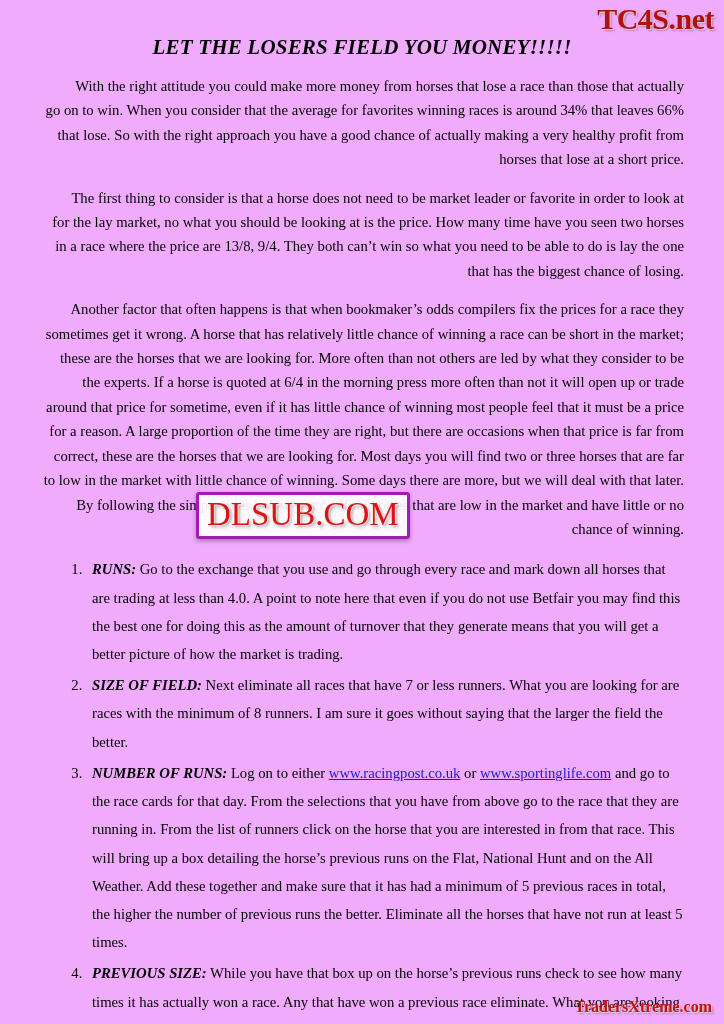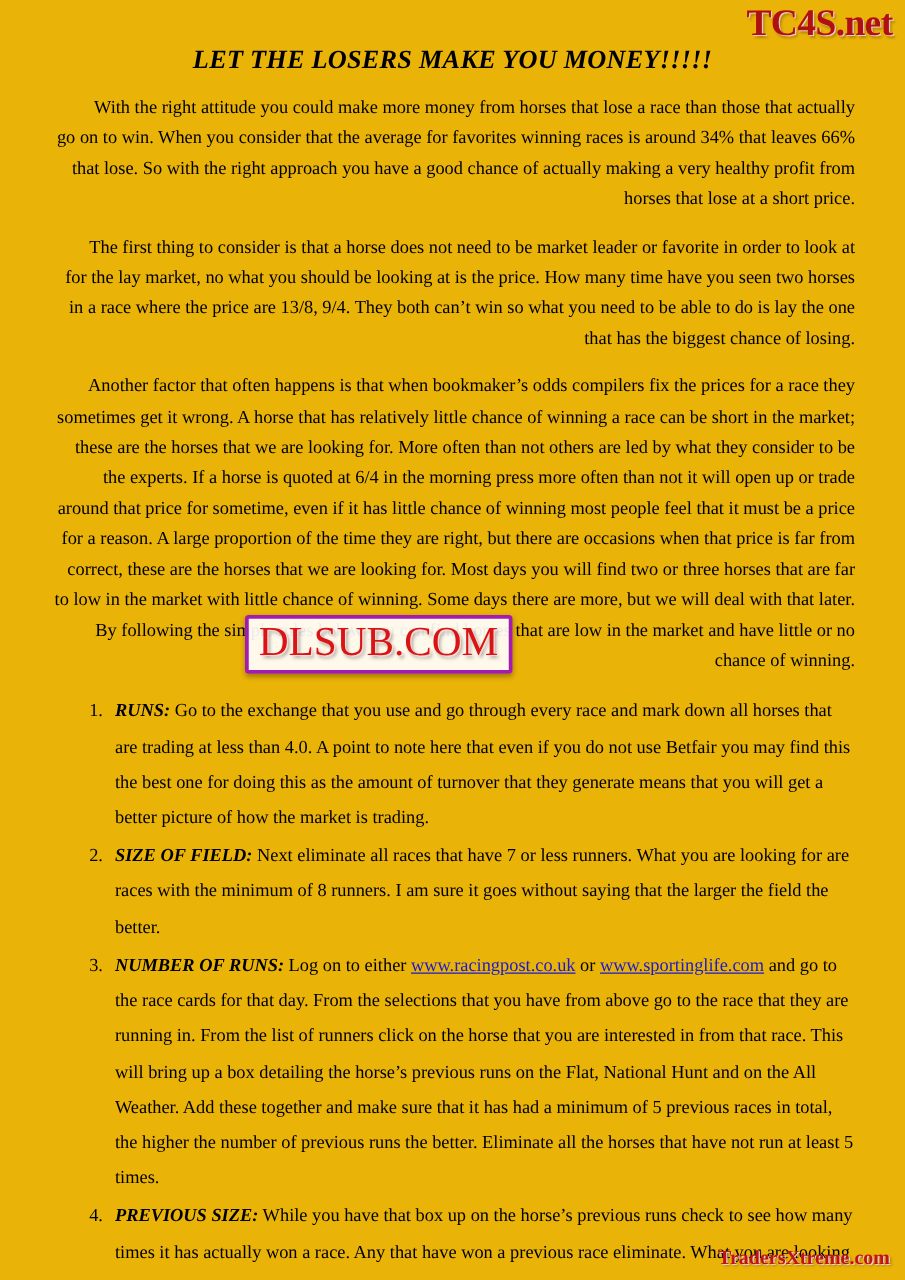--- a/index.html
+++ b/index.html
@@ -7,21 +7,21 @@
     padding: 0;
     background: #ffffff;
   }
   body {
     font-family: "Liberation Serif", serif;
   }
   #page {
     position: relative;
     width: 724px;
     height: 1024px;
-    background: #eab308;
+    background: #f0abfc;
     overflow: hidden;
   }
   
   .wm-top {
     position: absolute;
     top: 2px;
     right: 10px;
     font-family: "Liberation Serif", serif;
     font-weight: bold;
     font-size: 30px;
@@ -104,21 +104,21 @@
 </style>
 </head>
 <body>
 
 <div id="page">
 
   <div class="wm-top">TC4S.net</div>
 
   <div class="doc">
 
-    <h1 class="title">LET THE LOSERS MAKE YOU MONEY!!!!!</h1>
+    <h1 class="title">LET THE LOSERS FIELD YOU MONEY!!!!!</h1>
 
     <p class="para">With the right attitude you could make more money from horses that lose a race than those that actually go on to win. When you consider that the average for favorites winning races is around 34% that leaves 66% that lose. So with the right approach you have a good chance of actually making a very healthy profit from horses that lose at a short price.</p>
     <p class="para">The first thing to consider is that a horse does not need to be market leader or favorite in order to look at for the lay market, no what you should be looking at is the price. How many time have you seen two horses in a race where the price are 13/8, 9/4. They both can’t win so what you need to be able to do is lay the one that has the biggest chance of losing.</p>
     <p class="para">Another factor that often happens is that when bookmaker’s odds compilers fix the prices for a race they sometimes get it wrong. A horse that has relatively little chance of winning a race can be short in the market; these are the horses that we are looking for. More often than not others are led by what they consider to be the experts. If a horse is quoted at 6/4 in the morning press more often than not it will open up or trade around that price for sometime, even if it has little chance of winning most people feel that it must be a price for a reason. A large proportion of the time they are right, but there are occasions when that price is far from correct, these are the horses that we are looking for. Most days you will find two or three horses that are far to low in the market with little chance of winning. Some days there are more, but we will deal with that later. By following the simple rules below you can find horses that are low in the market and have little or no chance of winning.</p>
 
     <ol class="rules">
       <li>
         <span class="rule-title">RUNS:</span><span> Go to the exchange that you use and go through every race and mark down all horses that are trading at less than 4.0. A point to note here that even if you do not use Betfair you may find this the best one for doing this as the amount of turnover that they generate means that you will get a better picture of how the market is trading.</span>
       </li>
       <li>

